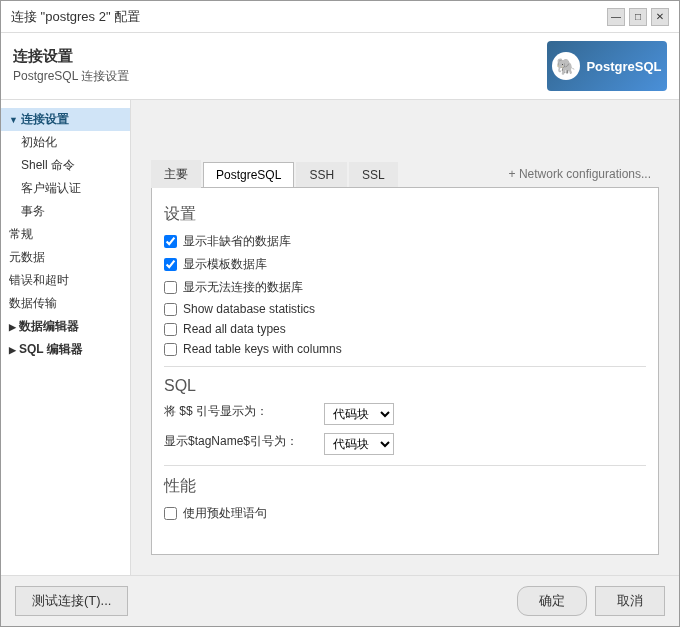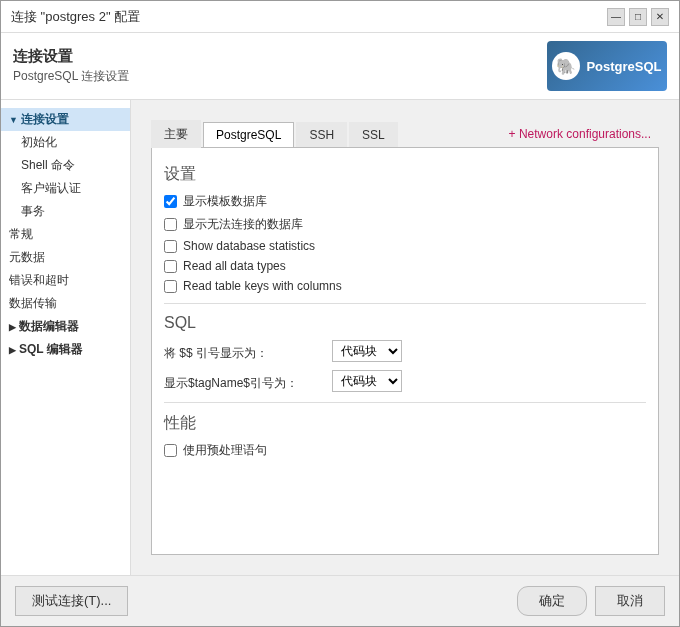--- a/index.html
+++ b/index.html
@@ -153,20 +153,21 @@
       font-size: 9px;
     }
 
     
     .content-area {
       flex: 1;
       display: flex;
       flex-direction: column;
       padding: 20px;
       overflow: hidden;
+      margin-top: 40px;
     }
 
     
     .tabs-bar {
       display: flex;
       align-items: center;
       border-bottom: 1px solid #bbb;
       margin-bottom: 0;
       gap: 0;
     }
@@ -185,21 +186,21 @@
 
     .tab.active {
       background: #fff;
       border-color: #bbb;
       border-bottom-color: #fff;
       color: #000;
     }
 
     .network-config {
       margin-left: auto;
-      color: #be185d;
+      color: #737373;
       font-size: 12px;
       cursor: pointer;
       padding: 5px 8px;
       display: flex;
       align-items: center;
       gap: 3px;
     }
 
     
     .settings-panel {
@@ -234,22 +235,21 @@
     }
 
     .divider {
       border: none;
       border-top: 1px solid #ddd;
       margin: 10px 0;
     }
 
     .sql-row {
       display: flex;
-      align-items: flex-end;
-      gap: 8px;
+      align-items: flex-start;
       margin-bottom: 8px;
       font-size: 12px;
     }
 
     .sql-row label {
       min-width: 160px;
       color: #333;
     }
 
     .sql-select {
@@ -372,20 +372,24 @@
           <span>+ Network configurations...</span>
         </div>
       </div>
 
       <div class="settings-panel">
 
         <div class="section-title">设置</div>
 
         <div class="checkbox-item">
           <input type="checkbox" checked="" style="">
+          <label>显示非缺省的数据库</label>
+        </div>
+        <div class="checkbox-item">
+          <input type="checkbox" checked="" style="">
           <label>显示模板数据库</label>
         </div>
         <div class="checkbox-item">
           <input type="checkbox" style="">
           <label>显示无法连接的数据库</label>
         </div>
         <div class="checkbox-item">
           <input type="checkbox" style="">
           <label>Show database statistics</label>
         </div>

